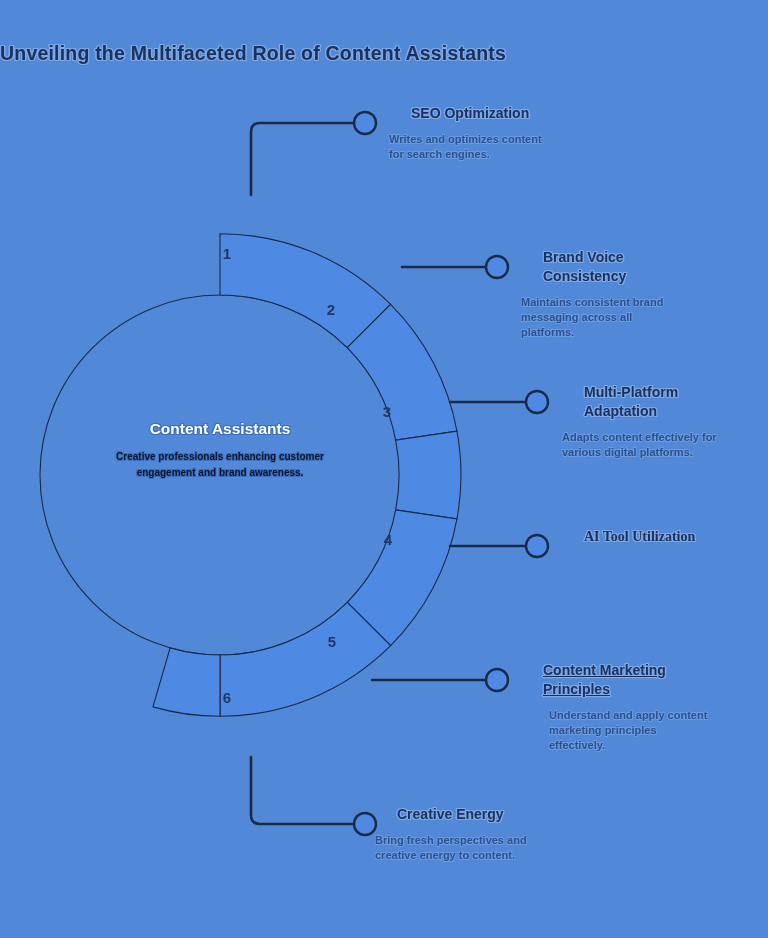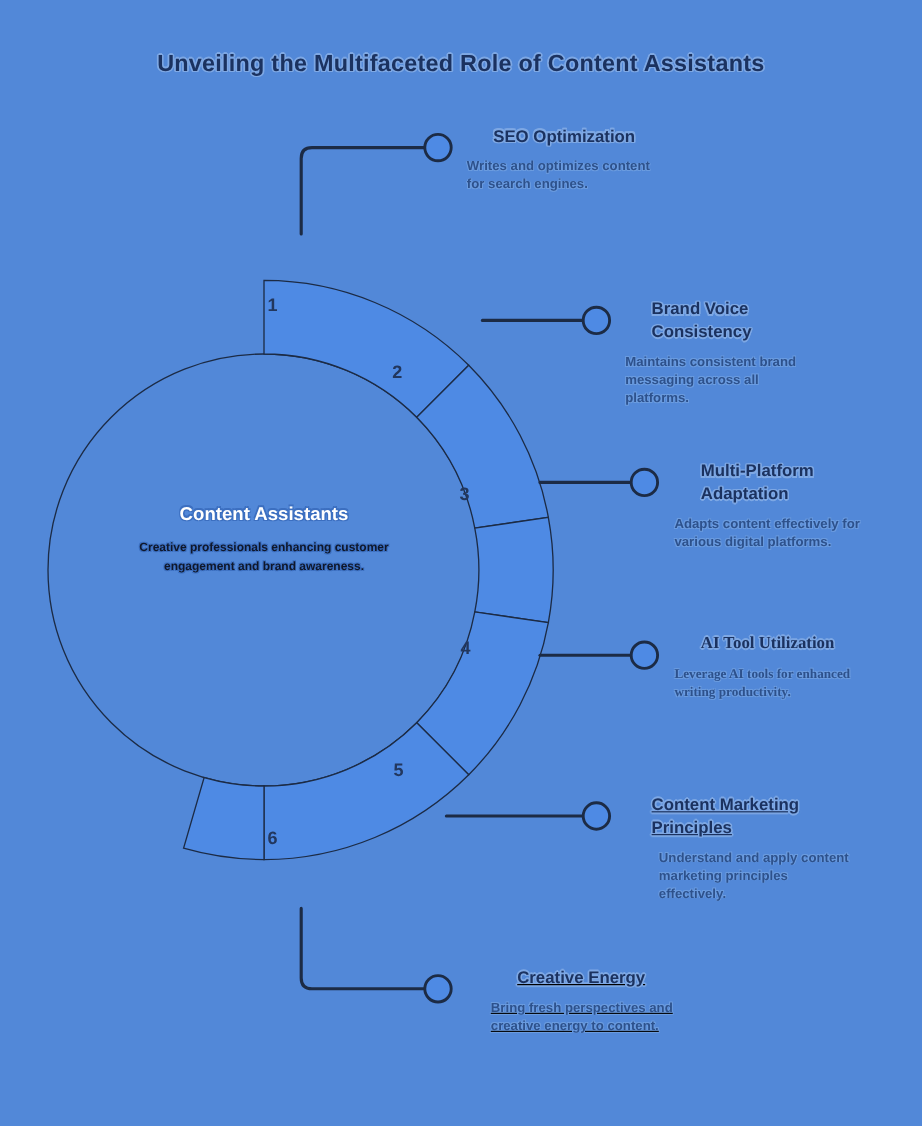--- a/index.html
+++ b/index.html
@@ -19,21 +19,21 @@
     left: 0;
     top: 0;
     width: 768px;
     height: 938px;
   }
   .title {
     position: absolute;
     left: 0;
     top: 42px;
     width: 768px;
-    text-align: center;
+    text-align: left;
     font-size: 19.5px;
     font-weight: bold;
     color: #1b3260;
     letter-spacing: 0.2px;
     text-shadow:
       -1px -1px 0 #7ea8e4,  1px -1px 0 #7ea8e4,
       -1px  1px 0 #7ea8e4,  1px  1px 0 #7ea8e4,
        0px -1.4px 0 #7ea8e4, 0px 1.4px 0 #7ea8e4,
       -1.4px 0 0 #7ea8e4, 1.4px 0 0 #7ea8e4;
     white-space: nowrap;
@@ -158,24 +158,23 @@
   <div class="label-desc" style="width:165px;">Maintains consistent brand messaging across all platforms.</div>
 </div>
 
 <div class="label" style="left:562px; top:383px; width:185px;">
   <div class="label-title" style="width:150px;">Multi-Platform Adaptation</div>
   <div class="label-desc" style="width:178px;">Adapts content effectively for various digital platforms.</div>
 </div>
 
 <div class="label" style="left:562px; top:527px; width:190px;font-family:Liberation Serif, serif;">
   <div class="label-title">AI Tool Utilization</div>
-  <div class="label-desc" style="width:180px;">Leverage AI tools for enhanced writing productivity.</div>
 </div>
 
 <div class="label" style="left:521px; top:661px; width:185px;">
   <div class="label-title" style="width:160px;text-decoration:underline;">Content Marketing Principles</div>
   <div class="label-desc" style="width:160px;margin-left:28px;">Understand and apply content marketing principles effectively.</div>
 </div>
 
-<div class="label" style="left:409px; top:805px; width:200px;text-decoration:underline;">
+<div class="label" style="left:375px; top:805px; width:200px;">
   <div class="label-title">Creative Energy</div>
   <div class="label-desc" style="width:180px;">Bring fresh perspectives and creative energy to content.</div>
 </div>
 
 </body></html>

